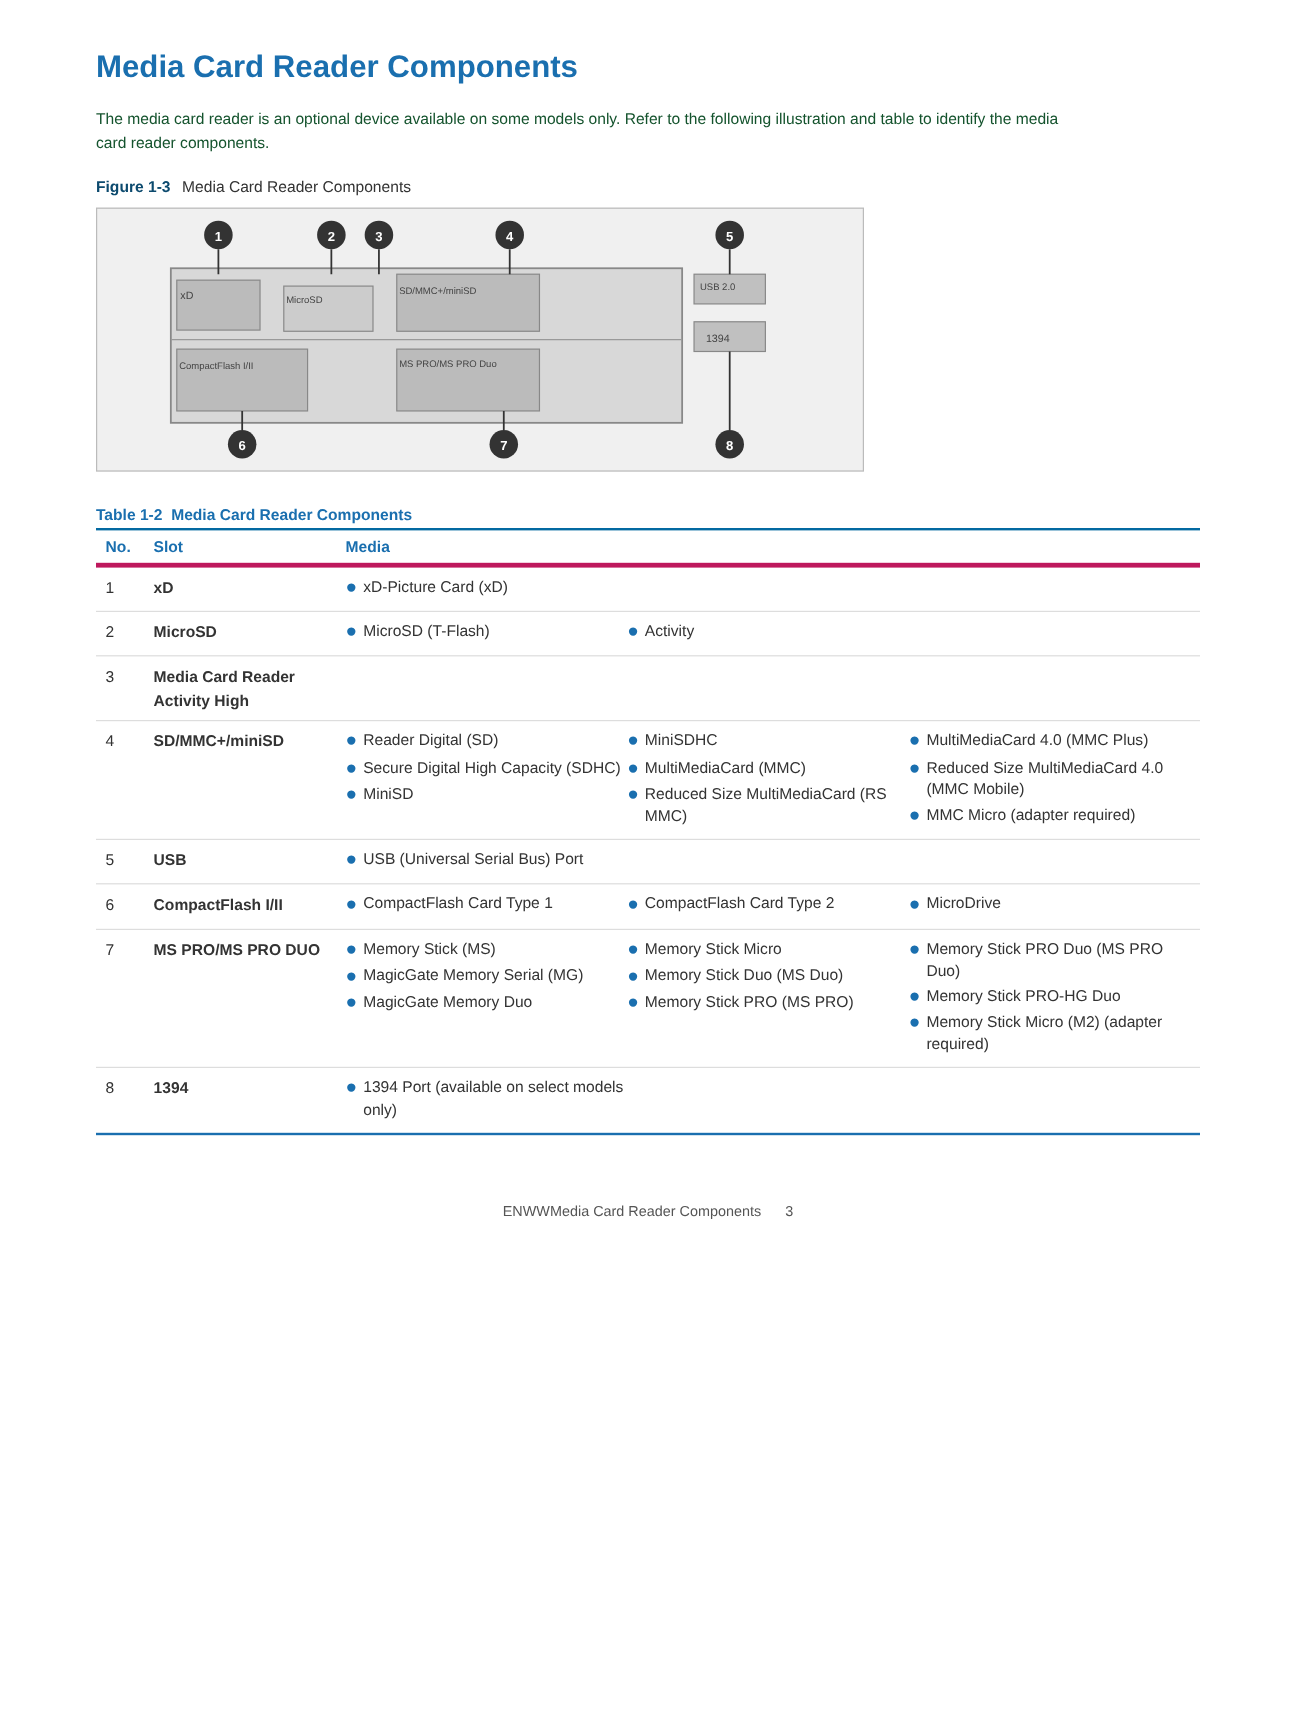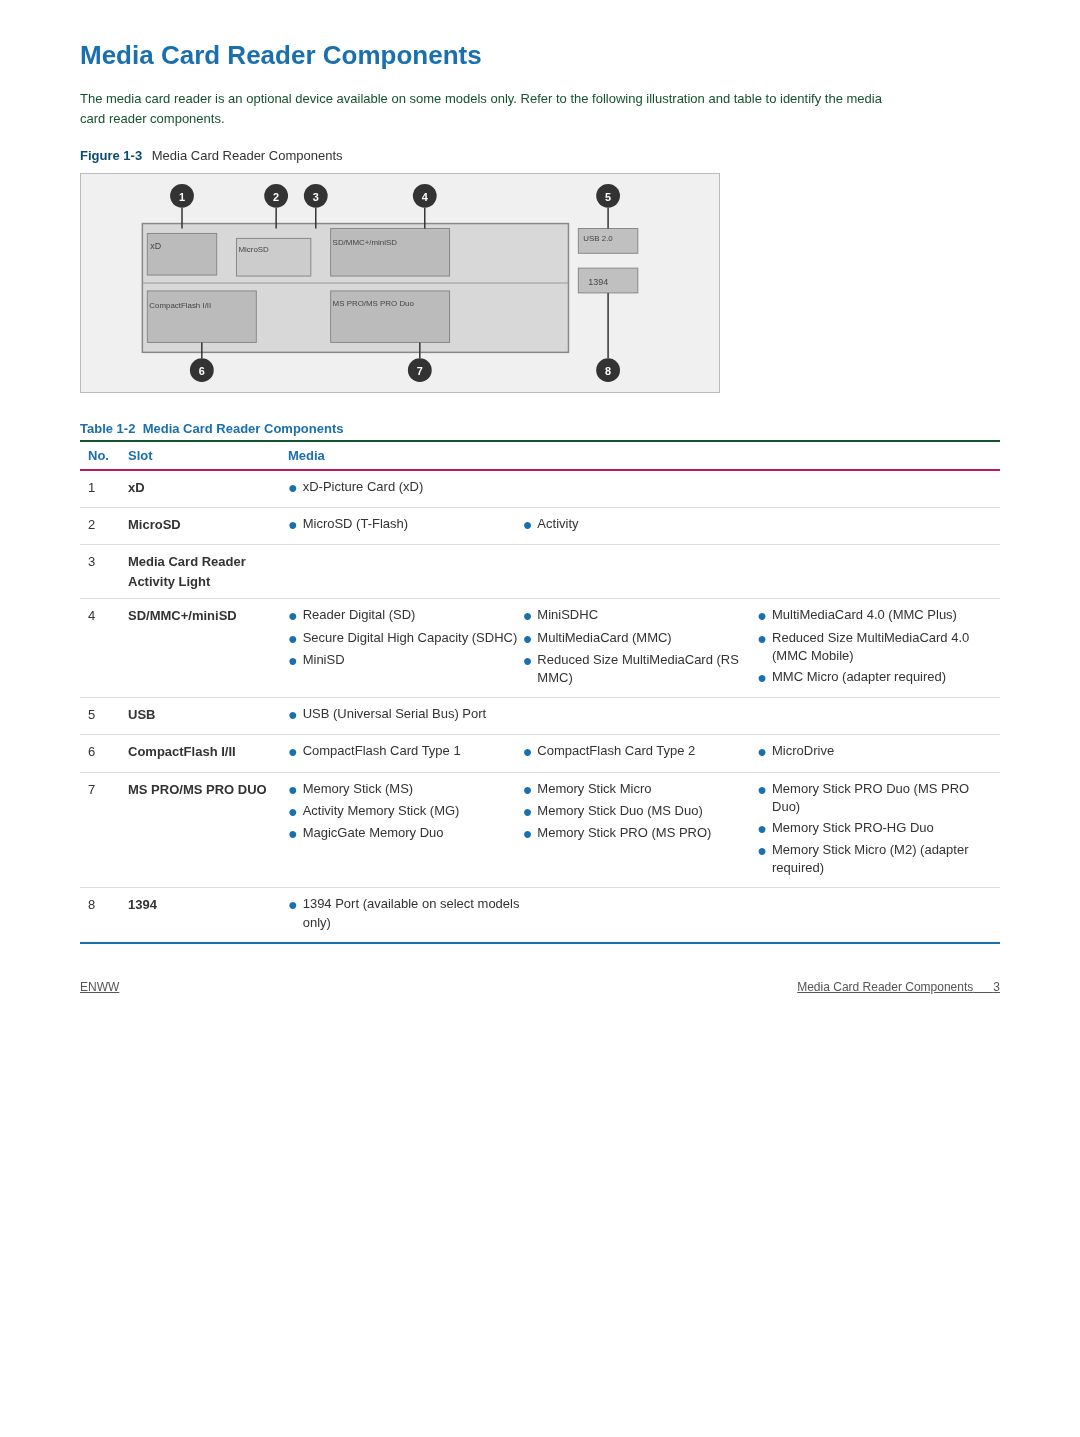--- a/index.html
+++ b/index.html
@@ -34,31 +34,31 @@
     }
     
     .diagram-container {
       margin-bottom: 28px;
       width: 640px;
     }
     .table-label {
       color: #1a6faf;
       font-weight: bold;
       font-size: 13px;
-      border-bottom: 2px solid #14532d;
+      border-bottom: 2px solid #0369a1;
       padding-bottom: 4px;
       margin-bottom: 0;
     }
     table.components-table {
       width: 100%;
       border-collapse: collapse;
       font-size: 13px;
     }
     table.components-table thead tr {
-      border-bottom: 2px solid #be185d;
+      border-bottom: 4px solid #be185d;
       margin-left: 36px;
     }
     table.components-table thead th {
       color: #1a6faf;
       font-weight: bold;
       padding: 6px 8px;
       text-align: left;
       font-size: 13px;
     }
     table.components-table thead th.no-col {
@@ -103,26 +103,25 @@
     }
     .bullet-dot {
       color: #1a6faf;
       font-size: 16px;
       margin-right: 5px;
       flex-shrink: 0;
       line-height: 1.2;
     }
     .footer {
       display: flex;
-      justify-content: space-between;
+      justify-content: center;
       align-items: center;
-      margin-top: 36px;
+      margin-top: 56px;
       font-size: 12px;
       color: #555;
-      text-decoration: underline;
     }
   </style>
 </head>
 <body>
 
 <h1>Media Card Reader Components</h1>
 
 <p class="intro-text">The media card reader is an optional device available on some models only. Refer to the following illustration and table to identify the media card reader components.</p>
 
 <p class="figure-label">
@@ -243,21 +242,21 @@
                   <span>Activity</span>
                 </li>
               </ul>
             </div>
             <div class="media-col"></div>
           </div>
         </td>
       </tr>
       <tr>
         <td>3</td>
-        <td><span class="slot-bold">Media Card Reader Activity Light</span></td>
+        <td><span class="slot-bold">Media Card Reader Activity High</span></td>
         <td></td>
       </tr>
       <tr>
         <td>4</td>
         <td><span class="slot-bold">SD/MMC+/miniSD</span></td>
         <td>
           <div class="media-columns">
             <div class="media-col">
               <ul class="bullet-list">
                 <li>
@@ -365,21 +364,21 @@
         <td>
           <div class="media-columns">
             <div class="media-col">
               <ul class="bullet-list">
                 <li>
                   <span class="bullet-dot">●</span>
                   <span>Memory Stick (MS)</span>
                 </li>
                 <li>
                   <span class="bullet-dot">●</span>
-                  <span>Activity Memory Stick (MG)</span>
+                  <span>MagicGate Memory Serial (MG)</span>
                 </li>
                 <li>
                   <span class="bullet-dot">●</span>
                   <span>MagicGate Memory Duo</span>
                 </li>
               </ul>
             </div>
             <div class="media-col">
               <ul class="bullet-list">
                 <li>

